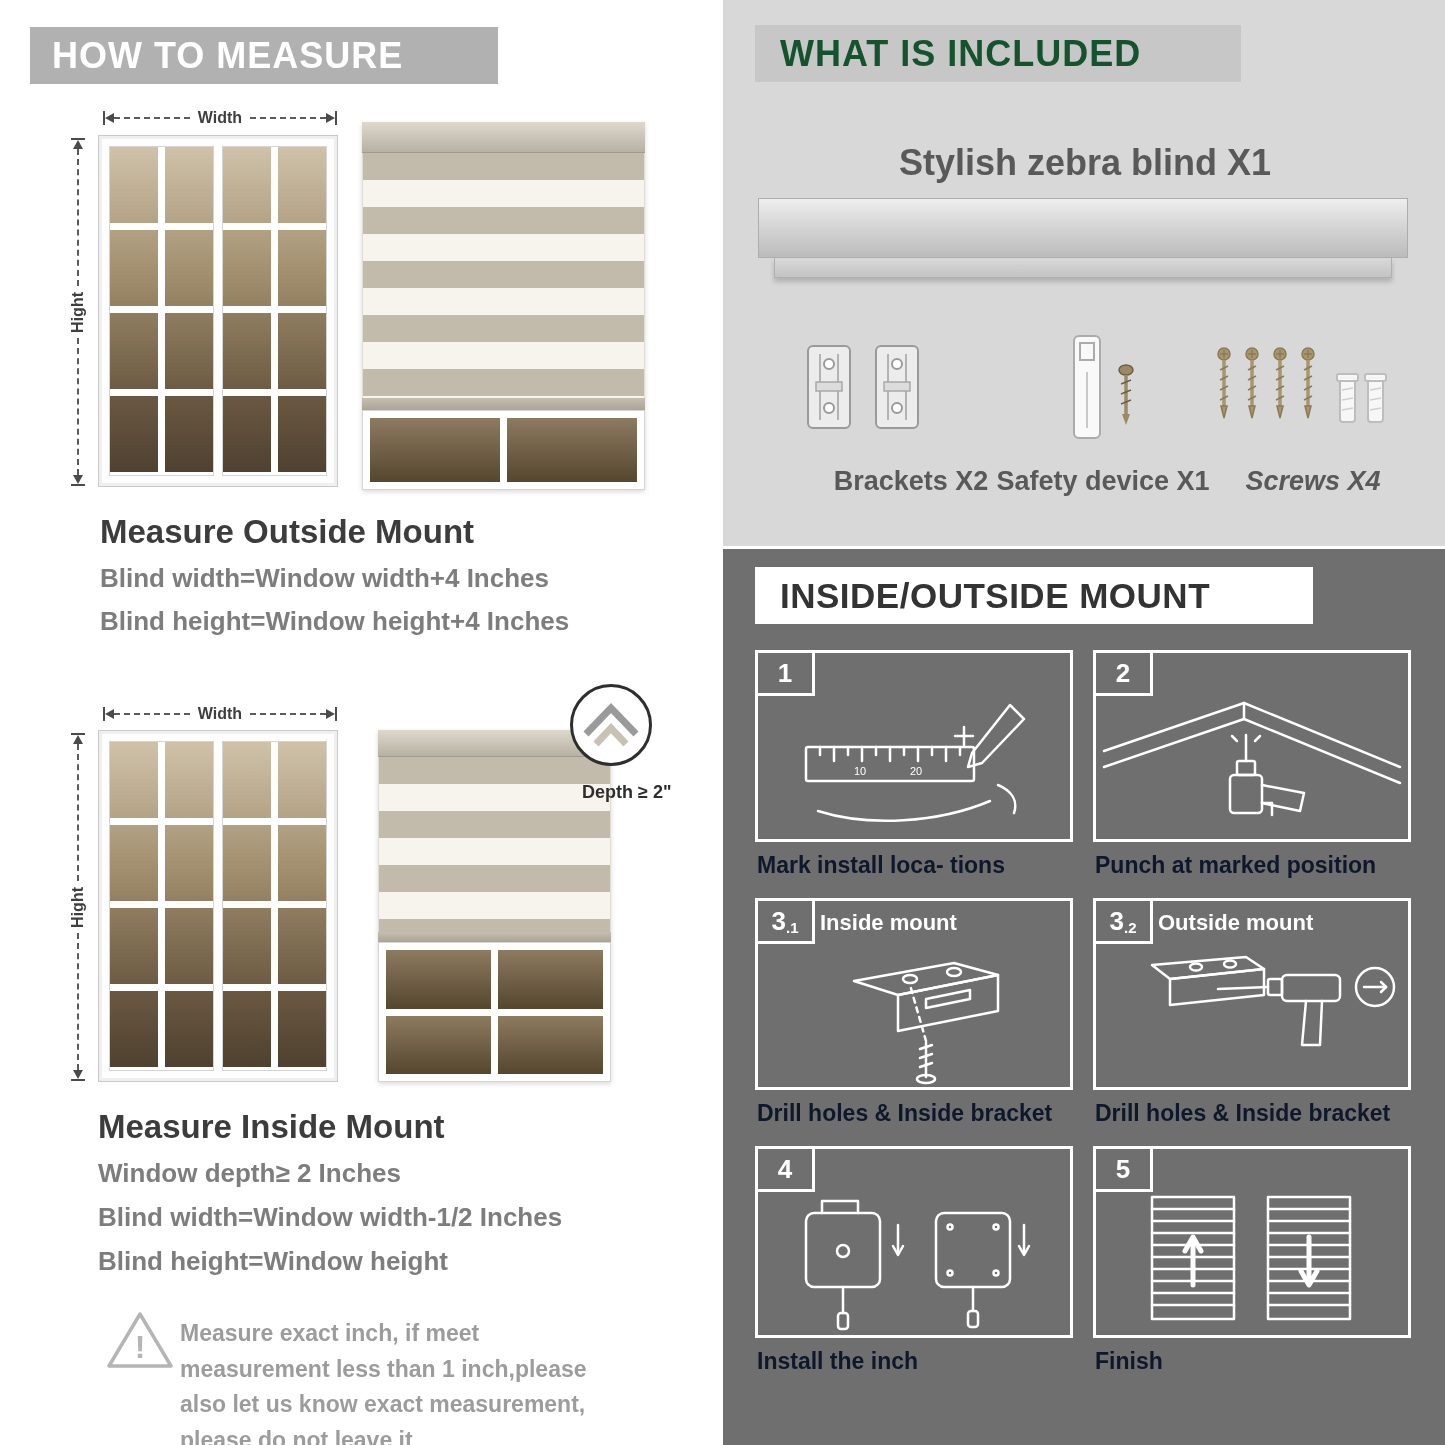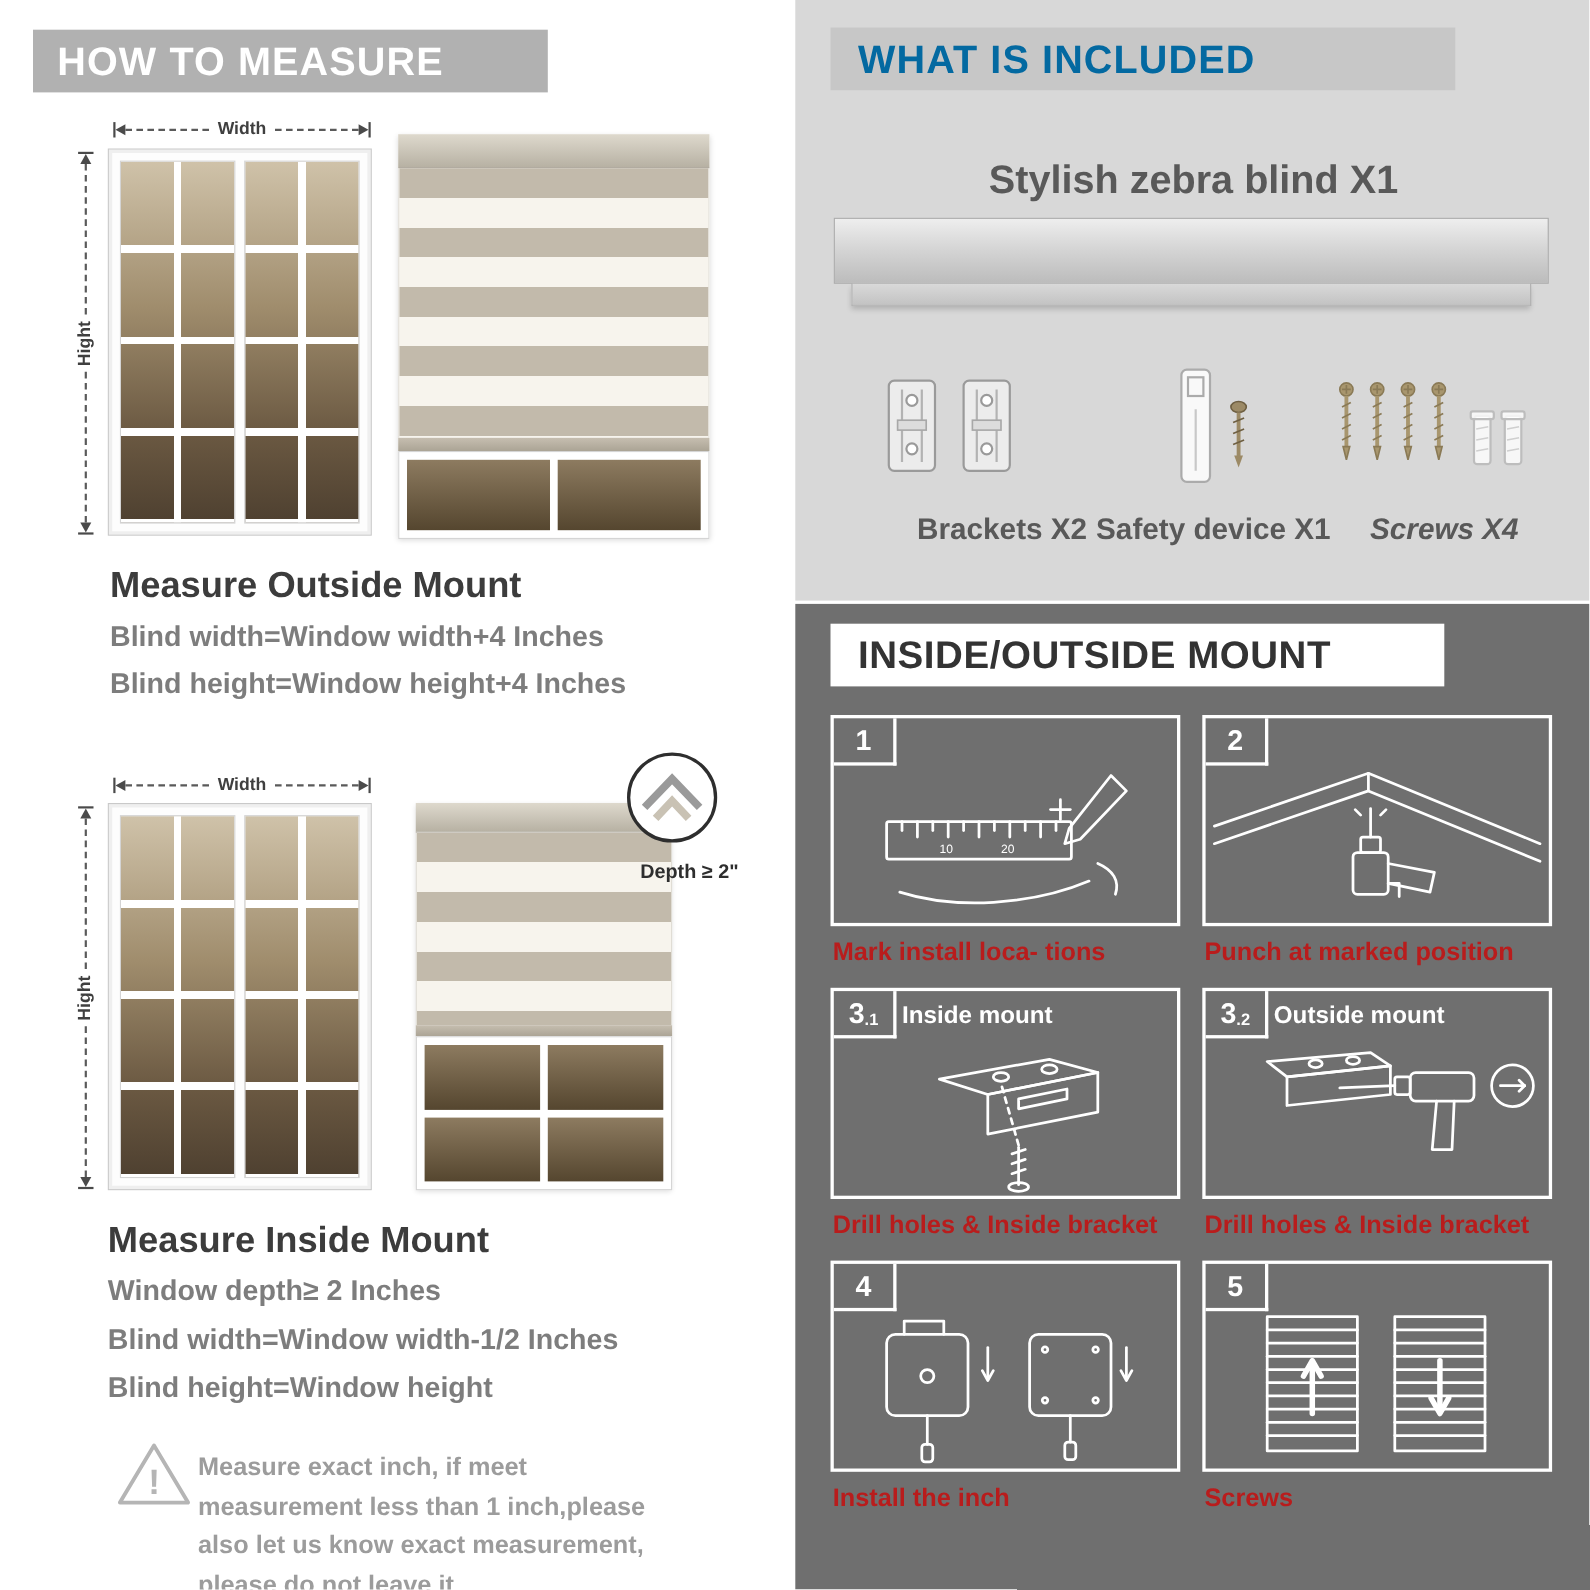--- a/index.html
+++ b/index.html
@@ -87,22 +87,22 @@
 
   #warn-icon{left:105px;top:1308px;}
   #note-text{
     left:180px;top:1316px;width:448px;font-size:23px;color:#9c9c9c;
     line-height:1.55;font-weight:bold;
   }
 
   
   #included-bg{left:723px;top:0;width:722px;height:546px;background:#d8d8d8;}
   #included-banner{
-    left:755px;top:25px;width:568px;height:57px;background:#c7c7c7;
-    color:#0369a1;font-size:36px;font-weight:bold;line-height:57px;
+    left:755px;top:25px;width:486px;height:57px;background:#c7c7c7;
+    color:#14532d;font-size:36px;font-weight:bold;line-height:57px;
     padding-left:25px;letter-spacing:1px;box-sizing:border-box;
   }
   #product-label{left:760px;top:142px;width:650px;text-align:center;font-size:36px;font-weight:bold;color:#595959;}
   #headrail-main{
     left:758px;top:198px;width:650px;height:60px;
     background:linear-gradient(180deg,#eeeeee 0%,#d6d6d6 45%,#bcbcbc 100%);
     border:1px solid #adadad;box-sizing:border-box;
   }
   #headrail-valance{
     left:774px;top:258px;width:618px;height:20px;
@@ -132,21 +132,21 @@
   }
   .step-num{
     position:absolute;top:0;left:0;min-width:40px;height:40px;
     border-right:3px solid #fff;border-bottom:3px solid #fff;
     color:#fff;font-size:26px;font-weight:bold;
     display:flex;align-items:center;justify-content:center;padding:0 7px;
   }
   .step-num .sub{font-size:15px;align-self:flex-end;margin-bottom:5px;}
   .step-label{position:absolute;top:9px;left:62px;color:#fff;font-size:22px;font-weight:bold;}
   .step-card svg{position:absolute;left:0;top:36px;width:100%;height:150px;}
-  .step-caption{position:absolute;color:#b91c1c;font-size:23px;font-weight:bold;width:335px;}
+  .step-caption{position:absolute;color:#0f172a;font-size:23px;font-weight:bold;width:335px;}
   #card-1{left:755px;top:650px;}  #cap-1{left:757px;top:852px;}
   #card-2{left:1093px;top:650px;} #cap-2{left:1095px;top:852px;}
   #card-3{left:755px;top:898px;}  #cap-3{left:757px;top:1100px;}
   #card-4{left:1093px;top:898px;} #cap-4{left:1095px;top:1100px;}
   #card-5{left:755px;top:1146px;} #cap-5{left:757px;top:1348px;}
   #card-6{left:1093px;top:1146px;}#cap-6{left:1095px;top:1348px;}
 
   .lineart{stroke:#fff;fill:none;stroke-width:2.5;stroke-linecap:round;stroke-linejoin:round;}
 </style>
 </head>
@@ -527,15 +527,15 @@
         <line x1="172" y1="72" x2="254" y2="72"></line>
           <line x1="172" y1="84" x2="254" y2="84"></line>
         <line x1="172" y1="96" x2="254" y2="96"></line>
           <line x1="172" y1="108" x2="254" y2="108"></line>
         <line x1="172" y1="120" x2="254" y2="120"></line>
         <line x1="213" y1="52" x2="213" y2="94" stroke-width="5"></line>
         <path d="M205 86 L213 100 L221 86" stroke-width="5"></path>
       </g>
     </svg>
   </div>
-  <div class="step-caption" id="cap-6">Screws</div>
+  <div class="step-caption" id="cap-6">Finish</div>
 
 </div>
 
 </body></html>

